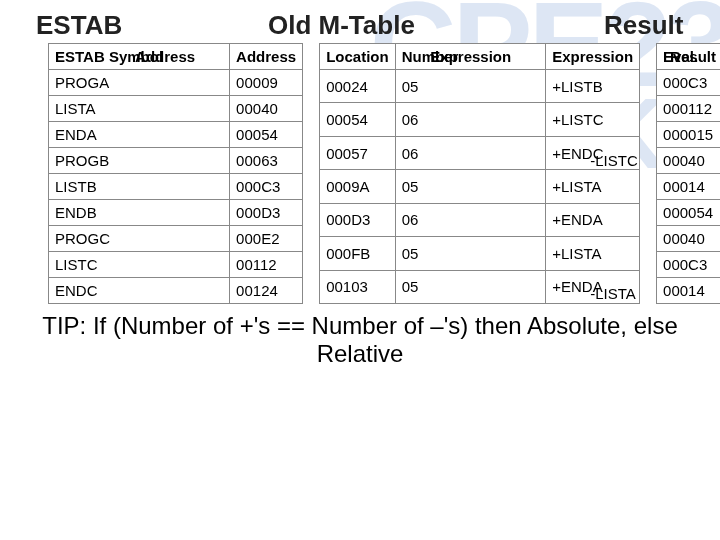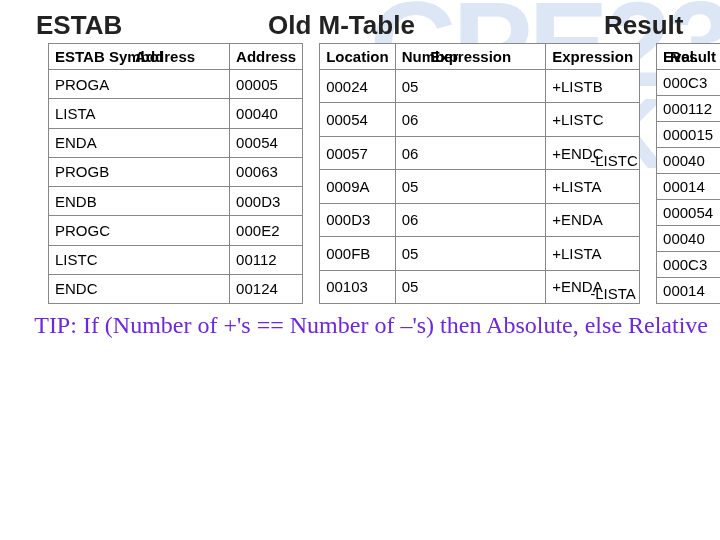--- a/index.html
+++ b/index.html
@@ -94,24 +94,23 @@
 
   .t-old col.c1 { width: 80px; }
   .t-old col.c2 { width: 62px; }
   .t-old col.c3 { width: 110px; }
 
   .t-res col.c1 { width: 92px; }
   .t-res col.c2 { width: 36px; }
 
   .tip {
     margin-top: 8px;
-    text-align: right;
+    text-align: center;
     font-size: 24px;
-    color: #6d28d9;
-    font-family: Liberation Serif, serif;
+    color: #000000;
   }
   .expr-over {
     position: relative;
     display: inline-block;
   }
   .expr-over .over {
     position: absolute;
     left: 38px;
     top: 7px;
     background: transparent;
@@ -144,33 +143,37 @@
         <tr>
           <th class="overlap">
             <span class="a">ESTAB Symbol</span><span class="b">Address</span>
           </th>
           <th>Address</th>
         </tr>
       </thead>
       <tbody id="estab-body">
           <tr>
             <td>PROGA</td>
-            <td>00005</td>
+            <td>00009</td>
           </tr>
           <tr>
             <td>LISTA</td>
             <td>00040</td>
           </tr>
           <tr>
             <td>ENDA</td>
             <td>00054</td>
           </tr>
           <tr>
             <td>PROGB</td>
             <td>00063</td>
+          </tr>
+          <tr>
+            <td>LISTB</td>
+            <td>000C3</td>
           </tr>
           <tr>
             <td>ENDB</td>
             <td>000D3</td>
           </tr>
           <tr>
             <td>PROGC</td>
             <td>000E2</td>
           </tr>
           <tr>

